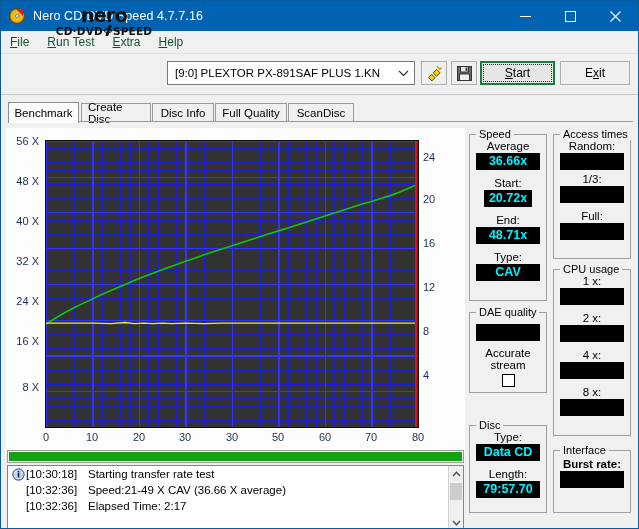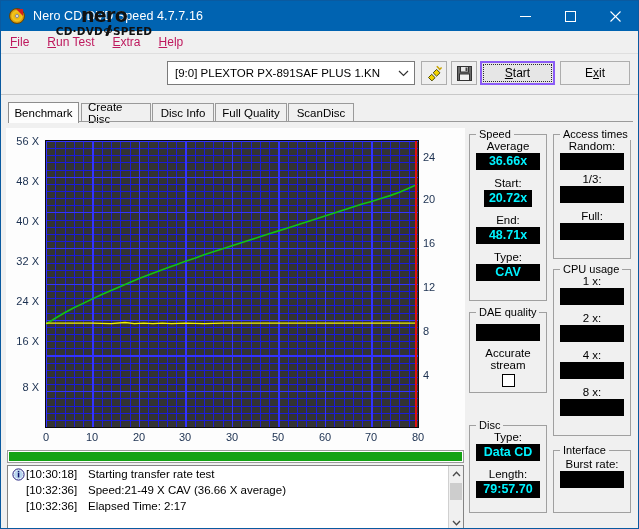--- a/index.html
+++ b/index.html
@@ -74,21 +74,21 @@
   .menubar {
     position: absolute; left: 0; top: 30px;
     width: 637px; height: 22px;
     background: #f0f0f0;
     display: flex; align-items: center;
     border-bottom: 1px solid #dfdfdf;
   }
   .menu-item {
     padding: 2px 9px;
     font-size: 12px;
-    color: #be185d;
+    color: #14532d;
     white-space: nowrap;
   }
   .menu-item u { text-decoration: underline; }
 
   
   .toolbar {
     position: absolute; left: 0; top: 53px;
     width: 637px; height: 40px;
     background: #f0f0f0;
     border-bottom: 1px solid #c8c8c8;
@@ -161,21 +161,21 @@
     border: 1px solid #adadad;
     box-sizing: border-box;
     display: flex; align-items: center; justify-content: center;
     font-size: 12px;
   }
   .tb-icon-btn { width: 26px; }
   #btn-plug { left: 420px; }
   #btn-save { left: 450px; }
   #btn-start {
     left: 479px; width: 75px;
-    border: 2px solid #8b5cf6;
+    border: 2px solid #15803d;
     background: #e6e6e6;
   }
   #btn-start .focusring {
     position: absolute; left: 1px; top: 1px; right: 1px; bottom: 1px;
     border: 1px dotted #2b2b2b;
   }
   #btn-exit { left: 559px; width: 70px; }
   .tb-btn u { text-decoration: underline; }
 
   
@@ -584,17 +584,17 @@
     <div class="fld-label" style="margin-top:7px;">2 x:</div>
     <div class="fld-value empty" style="width:64px;"></div>
     <div class="fld-label" style="margin-top:7px;">4 x:</div>
     <div class="fld-value empty" style="width:64px;"></div>
     <div class="fld-label" style="margin-top:7px;">8 x:</div>
     <div class="fld-value empty" style="width:64px;"></div>
   </div>
 
   <div class="group" style="left:552px; top:449px; width:78px; height:63px;">
     <span class="glabel">Interface</span>
-    <div class="fld-label" style="margin-top:7px;">Burst rate:</div>
+    <div class="fld-label" style="margin-top:7px;font-weight:bold;">Burst rate:</div>
     <div class="fld-value empty" style="width:64px;"></div>
   </div>
 
 </div>
 
 </body></html>

